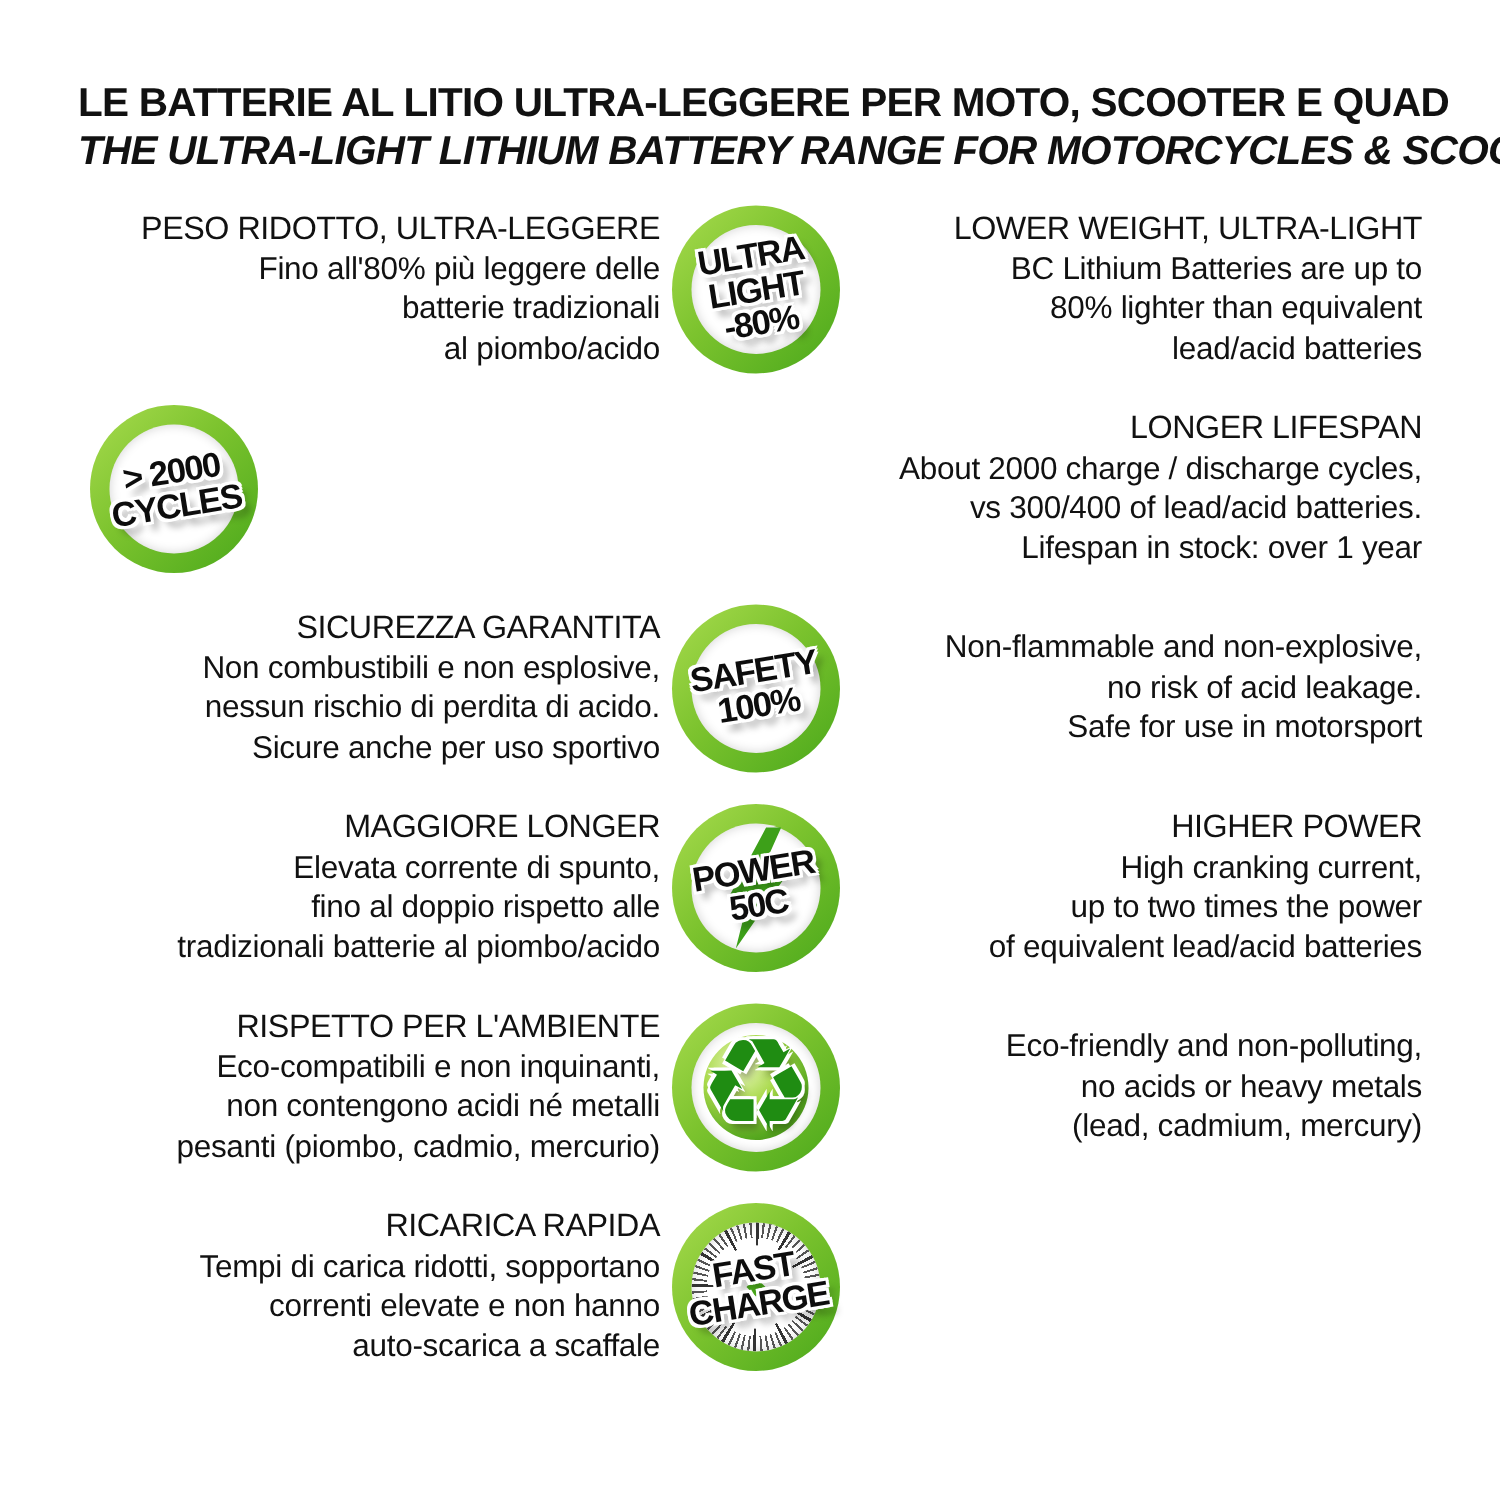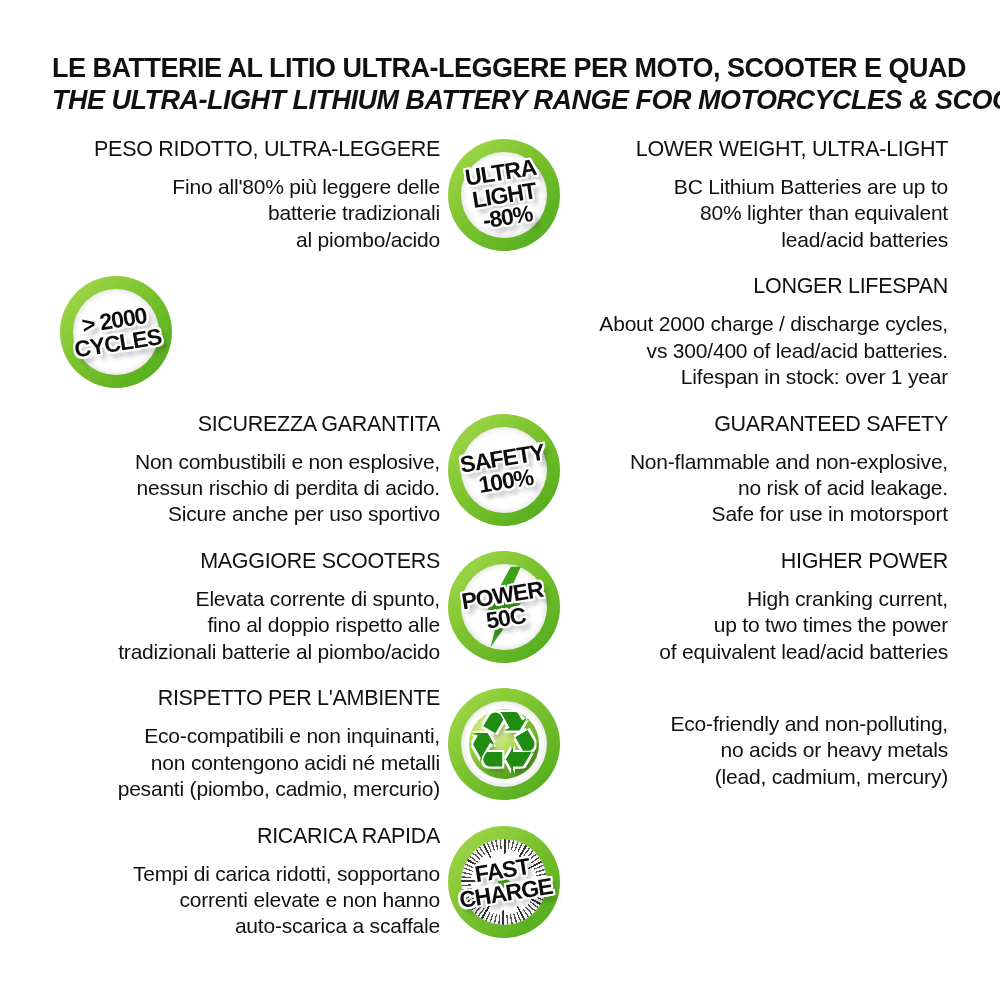--- a/index.html
+++ b/index.html
@@ -10,21 +10,21 @@
   }
   .page{width:1000px;height:739px;box-sizing:border-box;padding:52px 52px 0 52px;}
   .header{text-align:center;margin:0 0 20px 0;line-height:1.2;}
   .header .t1{font-size:27px;font-weight:bold;letter-spacing:-0.5px;white-space:nowrap;}
   .header .t2{font-size:27px;font-weight:bold;font-style:italic;letter-spacing:-0.5px;white-space:nowrap;}
   .row{display:flex;align-items:center;margin-bottom:21px;}
   .col-it{width:388px;text-align:right;}
   .col-badge{width:128px;display:flex;justify-content:center;align-items:center;}
   .col-en{flex:1;text-align:right;padding-left:12px;}
   .sec-title{font-size:21.5px;font-weight:normal;letter-spacing:-0.3px;margin-bottom:2px;}
-  .sec-body{font-size:21px;line-height:1.26;white-space:pre-line;letter-spacing:-0.2px;margin-top:12px;}
+  .sec-body{font-size:21px;line-height:1.26;white-space:pre-line;letter-spacing:-0.2px;}
   
   .badge{
     width:112px;height:112px;border-radius:50%;position:relative;flex:0 0 auto;
     background:linear-gradient(135deg,#a8db4e 0%,#7cc32e 45%,#4aa81b 100%);
   }
   .badge::before{
     content:'';position:absolute;inset:13px;background:#fff;border-radius:50%;
     box-shadow:inset 0 0 7px rgba(0,0,0,0.18);
   }
   .badge-text{
@@ -127,30 +127,29 @@
     </div>
     <div class="col-badge">
       <div class="badge">
         <div class="badge-text">
           <span class="badge-line">SAFETY</span>
           <span class="badge-line">100%</span>
         </div>
       </div>
     </div>
     <div class="col-en">
-      <div class="sec-title">GUARANTEED SAFETY</div>
       <div class="sec-body">Non-flammable and non-explosive,
 no risk of acid leakage.
 Safe for use in motorsport</div>
     </div>
   </div>
 
   <div class="row">
     <div class="col-it">
-      <div class="sec-title">MAGGIORE SCOOTERS</div>
+      <div class="sec-title">MAGGIORE LONGER</div>
       <div class="sec-body">Elevata corrente di spunto,
 fino al doppio rispetto alle
 tradizionali batterie al piombo/acido</div>
     </div>
     <div class="col-badge">
       <div class="badge">
         <svg class="bolt" width="52" height="84" viewBox="0 0 60 100">
           <polygon points="38,2 8,58 24,58 14,98 54,40 33,40 50,2" fill="#3da019"></polygon>
         </svg>
         <div class="badge-text">

